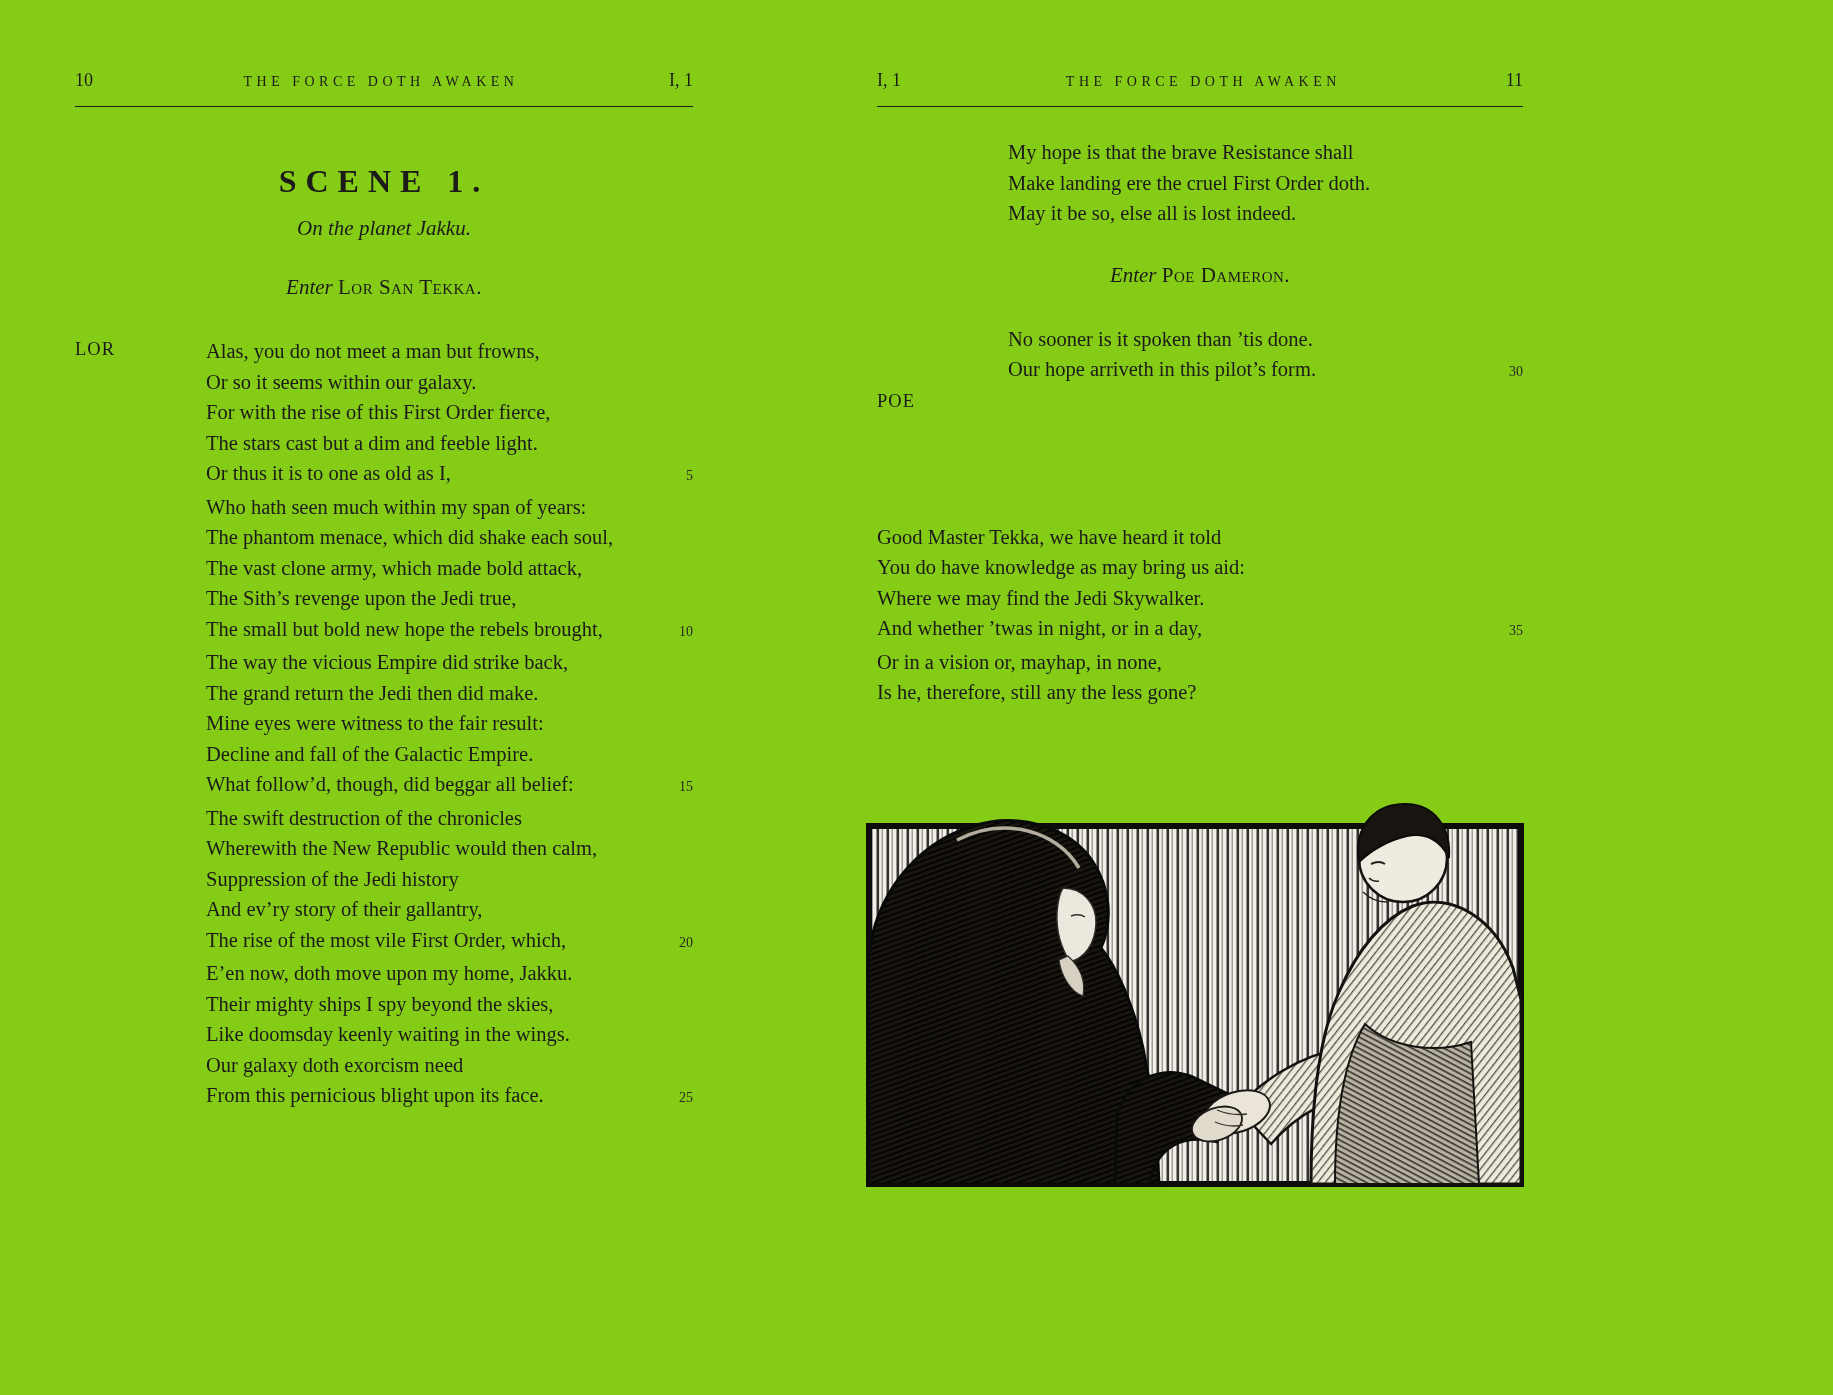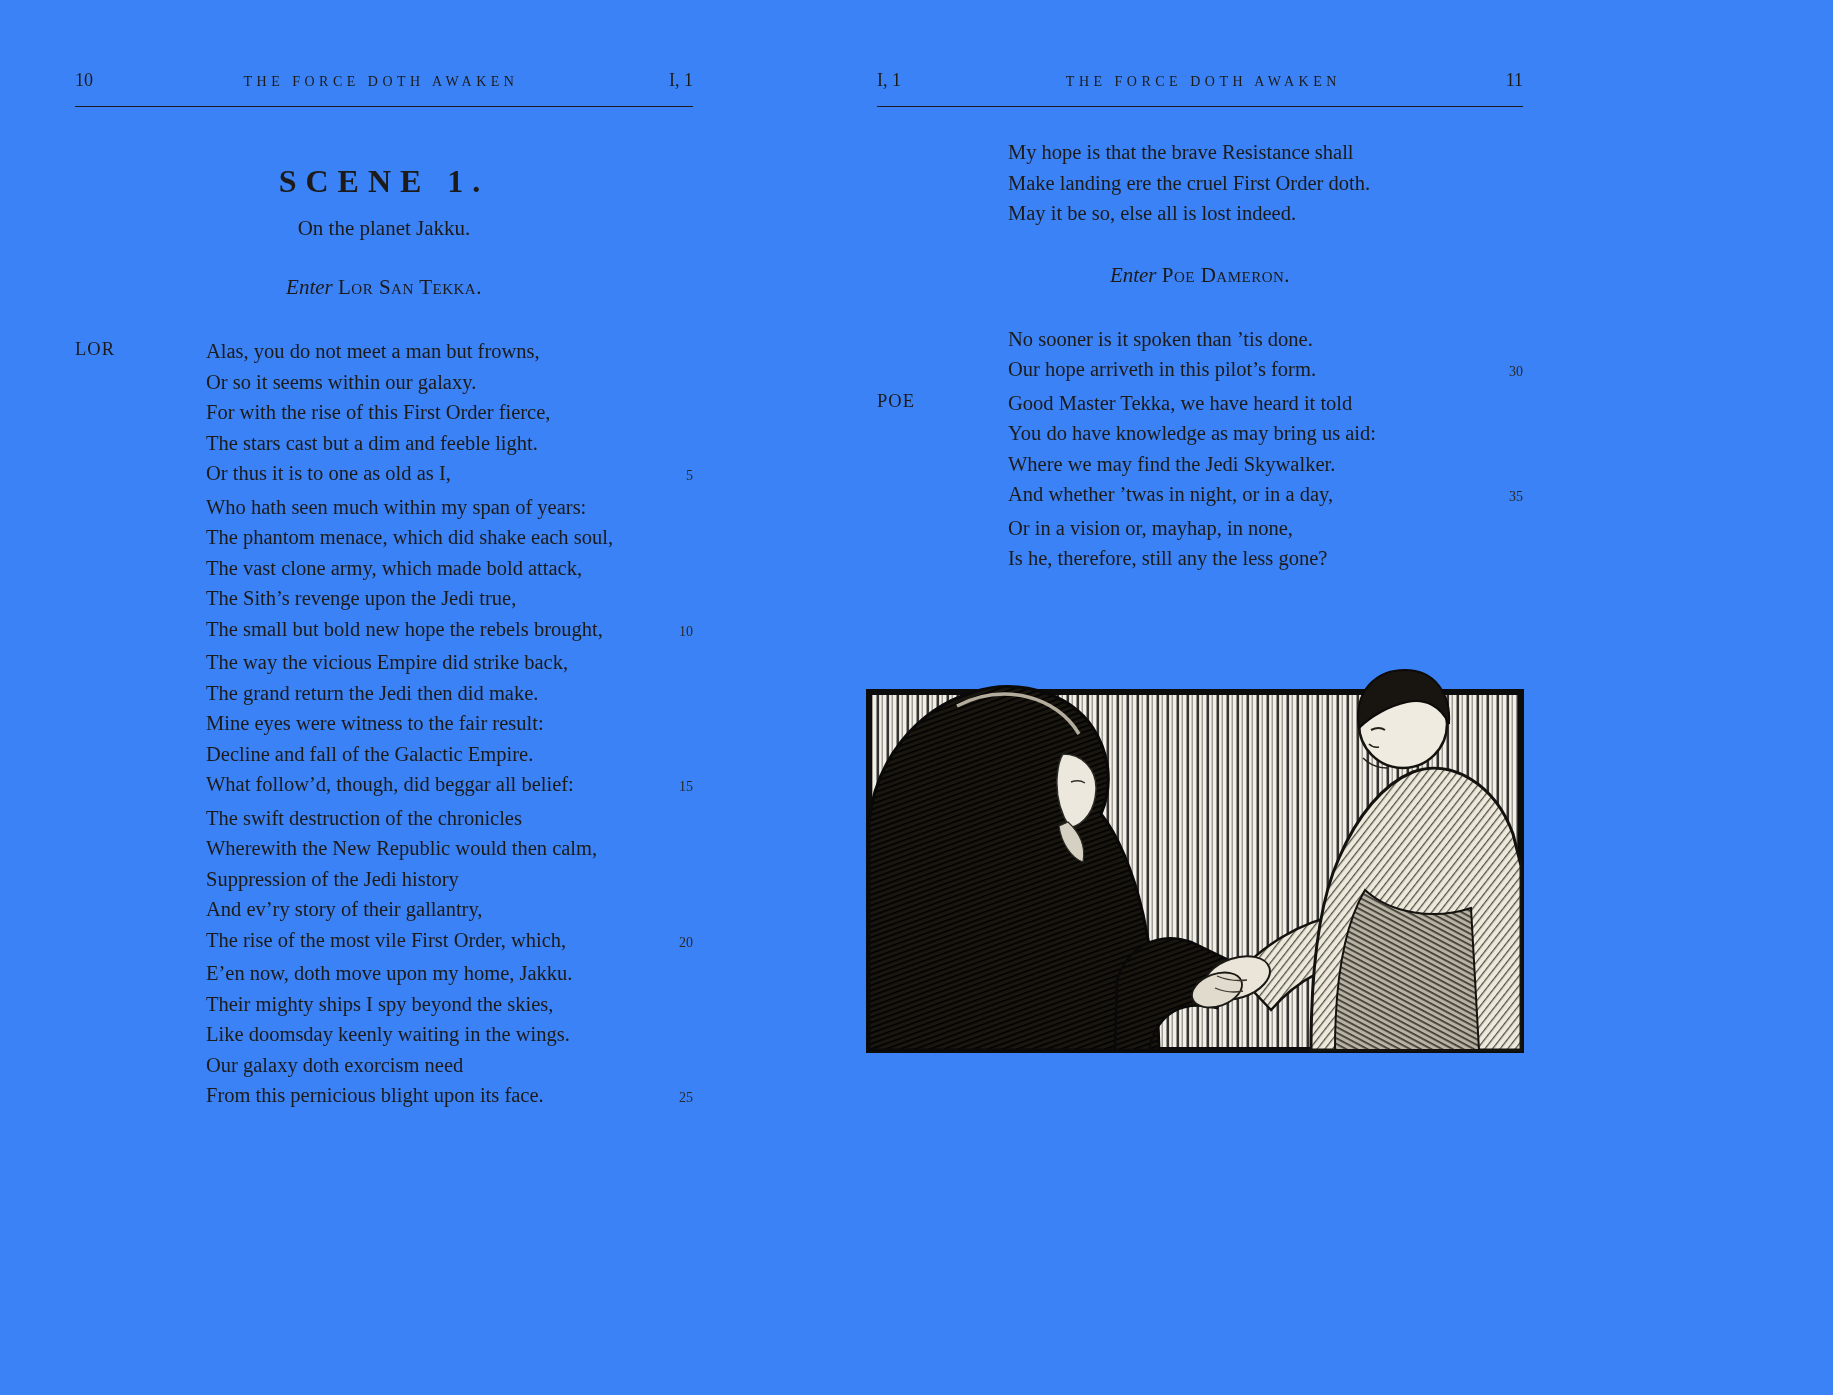--- a/index.html
+++ b/index.html
@@ -6,21 +6,21 @@
     margin: 0;
     padding: 0;
     background: #ffffff;
     font-family: "Liberation Serif", serif;
     color: #1c1b19;
   }
   .spread {
     position: relative;
     width: 1833px;
     height: 1395px;
-    background: #3b82f6;
+    background: #84cc16;
     overflow: hidden;
   }
   .page {
     position: absolute;
     top: 70px;
   }
   .page-left  { left: 75px;  width: 618px; }
   .page-right { left: 877px; width: 646px; }
 
   .page-header {
@@ -38,34 +38,35 @@
   .page-num, .act-scene { font-size: 18px; }
 
   .scene-block { text-align: center; margin-top: 56px; }
   .scene-title {
     font-size: 32px;
     letter-spacing: 9px;
     font-weight: bold;
     margin: 16px;
   }
   .scene-setting {
+    font-style: italic;
     font-size: 21px;
     margin-top: 8px;
   }
 
   .stage-direction {
     text-align: center;
     font-size: 21px;
     margin-top: 34px;
   }
   .sd-prefix { font-style: italic; }
   .sd-name { font-variant: small-caps; letter-spacing: 0.5px; }
 
   .speech { display: flex; margin-top: 36px; }
-  .speech.tight { margin-top: 0; }
+  .speech.tight { margin-top: 0; flex-direction: column; }
   .speech.cont  { margin-top: 30px; }
   .speaker-col {
     width: 131px;
     flex: 0 0 131px;
     font-size: 18.5px;
     letter-spacing: 1px;
     padding-top: 3px;
   }
   .lines-col { flex: 1; }
   .vline {

